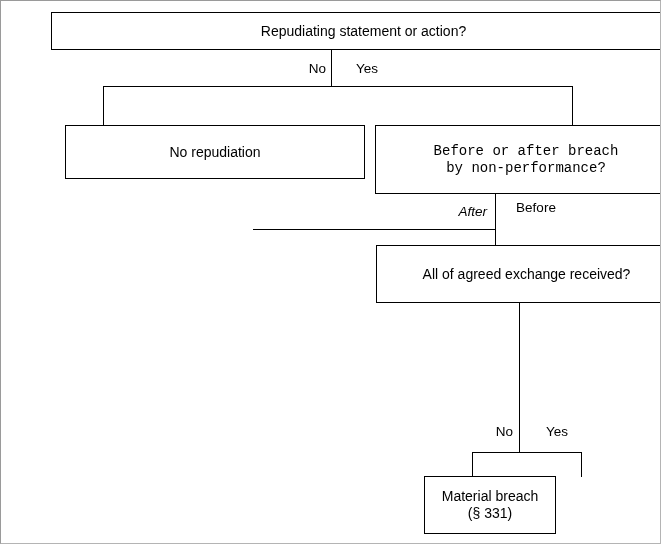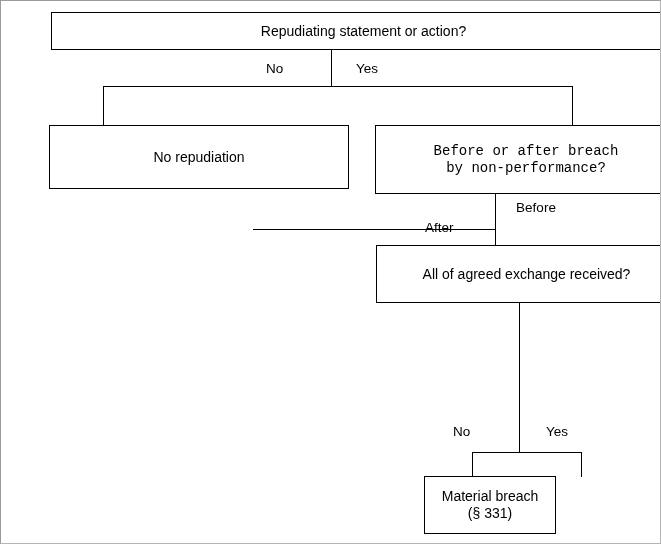--- a/index.html
+++ b/index.html
@@ -57,21 +57,21 @@
   
   .edge-label {
     position: absolute;
     font-size: 13.5px;
     line-height: 16px;
     white-space: nowrap;
     z-index: 4;
     background: transparent;
   }
   .edge-label.right-aligned {
-    text-align: left;
+    text-align: right;
   }
   .edge-label.left-aligned {
     text-align: center;
   }
 </style>
 </head>
 <body>
 
 <div id="canvas">
 
@@ -84,28 +84,28 @@
       <div class="edge-h" style="left: 252px; top: 228px; width: 243px;"></div>
       <div class="edge-v" style="left: 518px; top: 291px; height: 160px;"></div>
       <div class="edge-h" style="left: 471px; top: 451px; width: 110px;"></div>
       <div class="edge-v" style="left: 471px; top: 451px; height: 25px;"></div>
       <div class="edge-v" style="left: 580px; top: 451px; height: 25px;"></div>
     </div>
 
   <div id="labels-layer">
       <div class="edge-label right-aligned" style="left: 265px; top: 60px; width: 60px;">No</div>
       <div class="edge-label left-aligned" style="left: 336px; top: 60px; width: 60px;">Yes</div>
-      <div class="edge-label right-aligned" style="left: 424px; top: 219px; width: 62px;">After</div>
+      <div class="edge-label right-aligned" style="left: 424px; top: 203px; width: 62px; font-style: italic;">After</div>
       <div class="edge-label left-aligned" style="left: 500px; top: 199px; width: 70px;">Before</div>
       <div class="edge-label right-aligned" style="left: 452px; top: 423px; width: 60px;">No</div>
       <div class="edge-label left-aligned" style="left: 526px; top: 423px; width: 60px;">Yes</div>
     </div>
 
   <div id="nodes-layer">
       <div class="node" style="left: 18px; top: 11px; width: 625px; height: 38px;"><span>Repudiating statement or action?</span></div>
-      <div class="node" style="left: 16px; top: 124px; width: 300px; height: 64px;"><span>No repudiation</span></div>
+      <div class="node" style="left: 32px; top: 124px; width: 300px; height: 54px;"><span>No repudiation</span></div>
       <div class="node" style="left: 342px; top: 124px; width: 302px; height: 69px; font-family: Liberation Mono, monospace;"><span>Before or after breach
 by non-performance?</span></div>
       <div class="node" style="left: 343px; top: 244px; width: 301px; height: 58px;"><span>All of agreed exchange received?</span></div>
       <div class="node" style="left: 391px; top: 475px; width: 132px; height: 58px;"><span>Material breach
 (§ 331)</span></div>
     </div>
 </div>
 
 </body></html>

